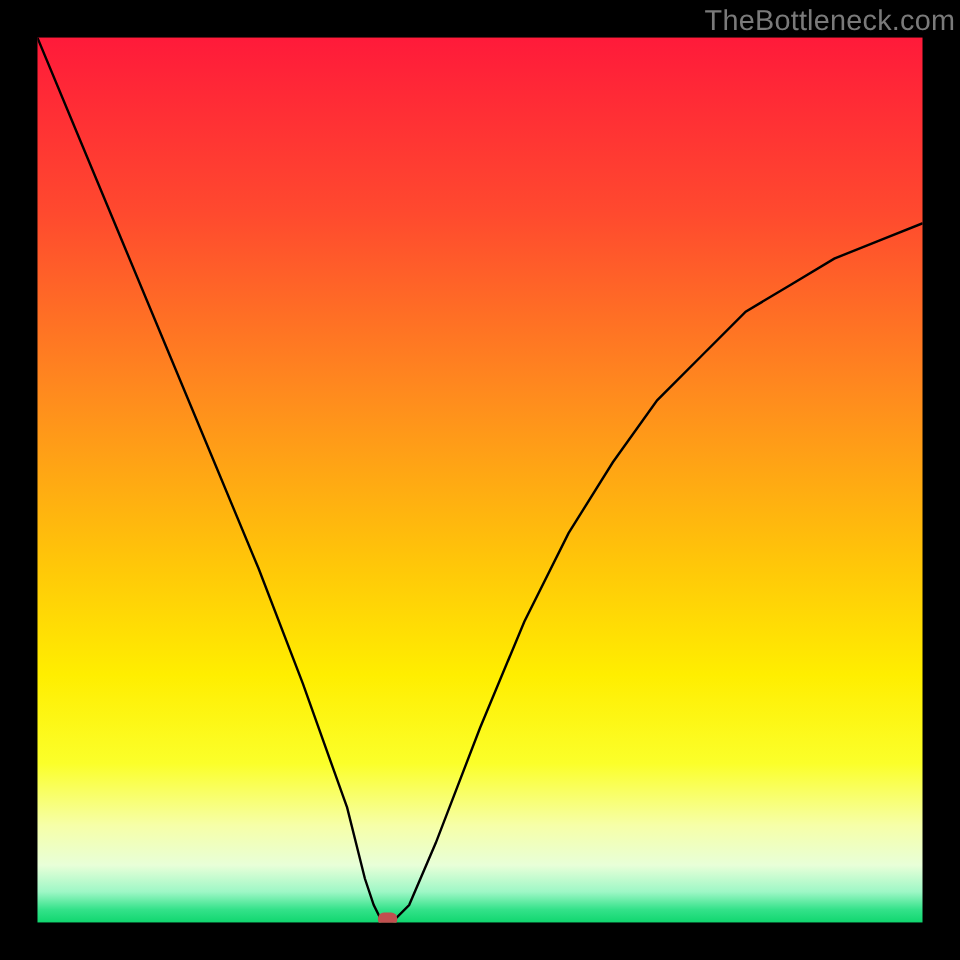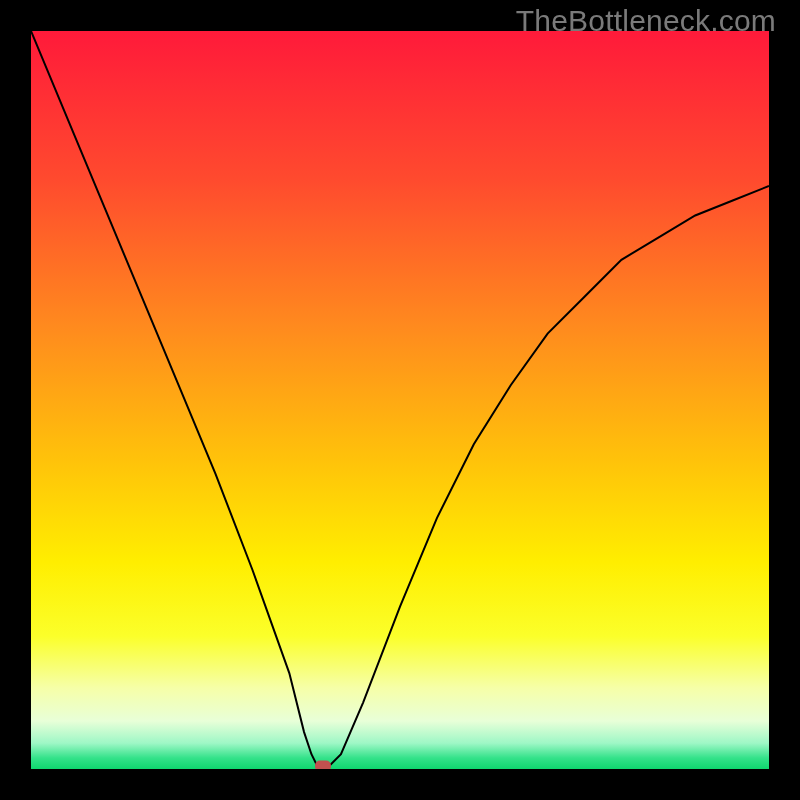--- a/index.html
+++ b/index.html
@@ -13,22 +13,22 @@
   }
   .frame {
     position: relative;
     width: 800px;
     height: 800px;
     background: #000;
   }
   .watermark {
     position: absolute;
     top: 4px;
-    right: 24px;
-    font-size: 30px;
+    right: 4px;
+    font-size: 24px;
     font-weight: 400;
     color: #7a7a7a;
     z-index: 5;
     letter-spacing: 0.2px;
   }
   .plot-area {
     position: absolute;
     left: 31px;
     top: 31px;
     width: 738px;

